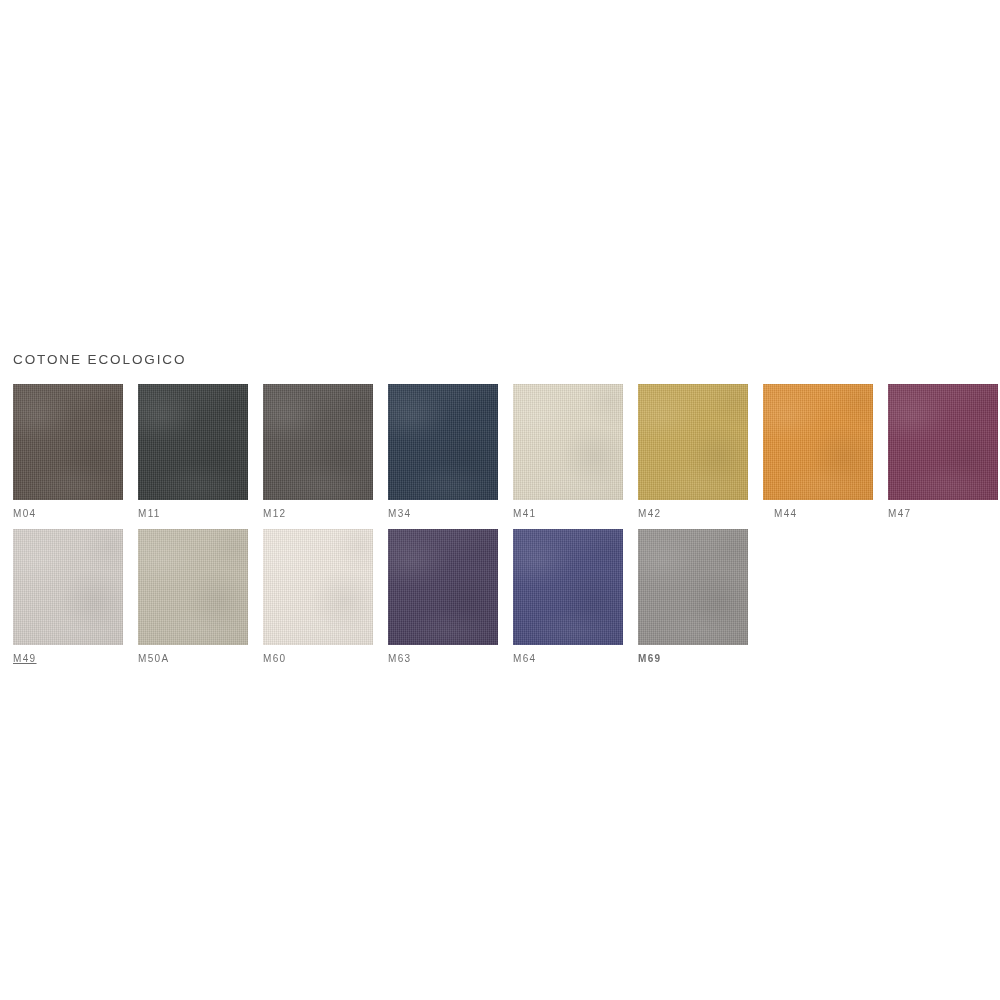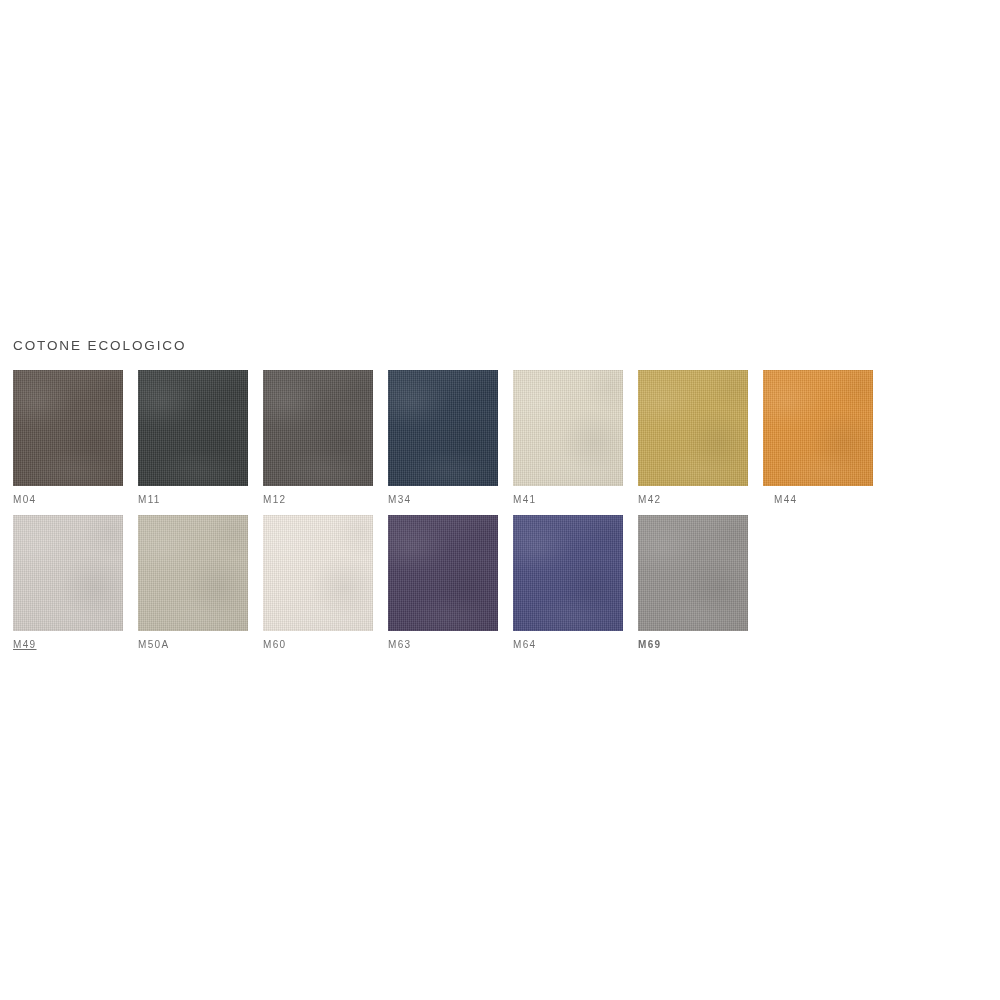--- a/index.html
+++ b/index.html
@@ -22,21 +22,21 @@
     left: 0;
     top: 0;
     width: 1000px;
     height: 1000px;
     background: #ffffff;
   }
 
   .section {
     position: absolute;
     left: 13px;
-    top: 338px;
+    top: 352px;
     width: 974px;
   }
 
   .section-title {
     font-family: "Liberation Sans", sans-serif;
     font-size: 13.5px;
     line-height: 16px;
     letter-spacing: 1.9px;
     color: #4a4a4a;
     text-transform: uppercase;
@@ -202,20 +202,29 @@
           </div>
           <div class="swatch-cell">
             <div class="swatch-chip" style="background-color: rgb(226, 147, 56);">
               <div class="weave-v"></div>
               <div class="weave-h"></div>
               <div class="mottle"></div>
               <div class="sheen"></div>
             </div>
             <div class="swatch-label" style="color: rgb(111, 111, 111); margin-left: 11px;">M44</div>
           </div>
+          <div class="swatch-cell">
+            <div class="swatch-chip" style="background-color: rgb(124, 58, 88);">
+              <div class="weave-v"></div>
+              <div class="weave-h"></div>
+              <div class="mottle"></div>
+              <div class="sheen"></div>
+            </div>
+            <div class="swatch-label" style="color: rgb(111, 111, 111);">M47</div>
+          </div>
         </div>
         <div class="swatch-row">
           <div class="swatch-cell">
             <div class="swatch-chip" style="background-color: rgb(214, 208, 203);">
               <div class="weave-v"></div>
               <div class="weave-h"></div>
               <div class="mottle"></div>
               <div class="sheen"></div>
             </div>
             <div class="swatch-label" style="color: rgb(111, 111, 111); text-decoration: underline;">M49</div>

